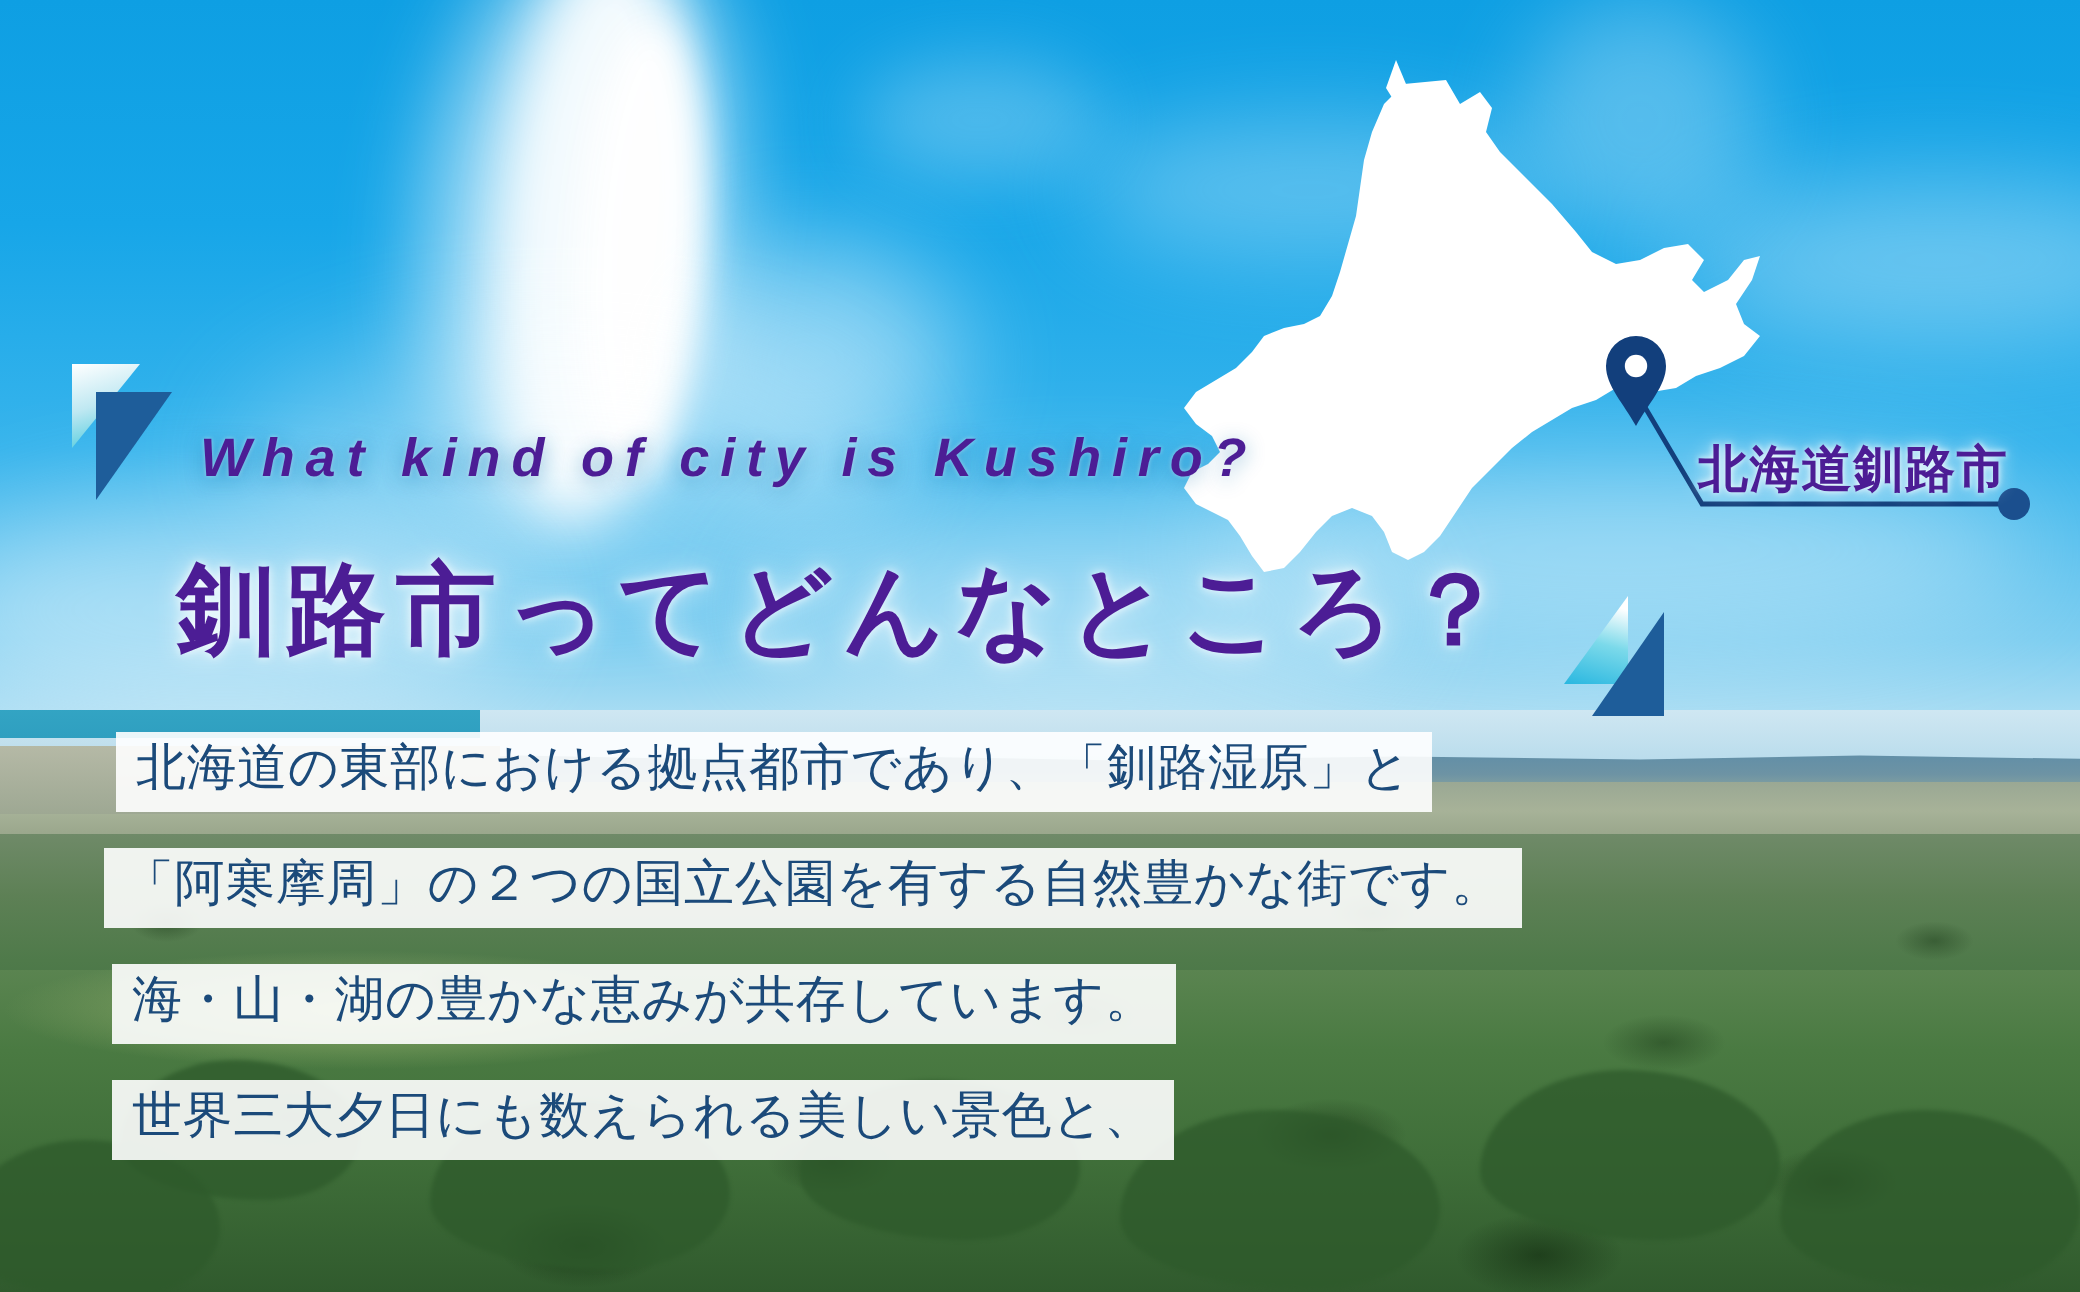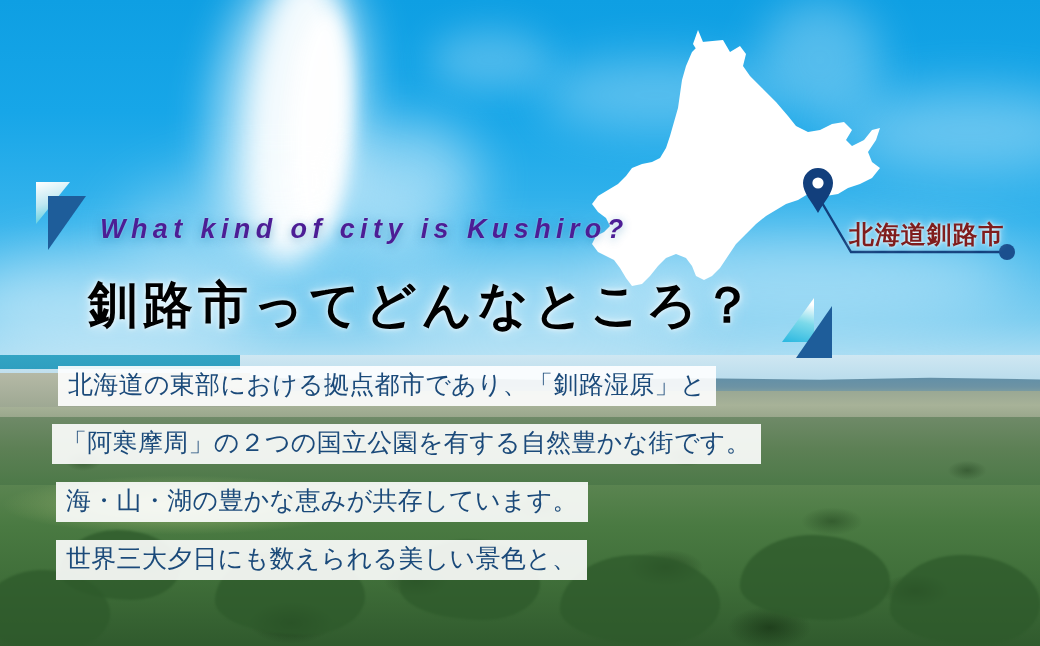--- a/index.html
+++ b/index.html
@@ -37,21 +37,21 @@
   
   .map-wrap{position:absolute;left:580px;top:18px;width:320px;height:290px;}
   .map-wrap svg{display:block;width:320px;height:290px;overflow:visible;}
 
   
   .pin-layer{position:absolute;left:0;top:0;width:1040px;height:400px;}
   .pin-layer svg{display:block;width:1040px;height:400px;}
 
   .map-label{
     position:absolute;left:849px;top:218px;
-    font-size:25px;font-weight:700;color:#7f1d1d;
+    font-size:25px;font-weight:700;color:#4c1d95;
     letter-spacing:.035em;white-space:nowrap;
     text-shadow:0 0 9px rgba(255,255,255,.85),0 0 3px rgba(255,255,255,.9);
   }
 
   
   .photo{
     position:absolute;left:0;top:355px;width:1040px;height:291px;
     overflow:hidden;
   }
   .ph-sky{position:absolute;left:0;top:0;width:1040px;height:26px;
@@ -97,21 +97,21 @@
 
   
   .h-en{
     position:absolute;left:100px;top:214px;
     font-size:27px;font-weight:700;font-style:italic;color:#4c1d95;
     letter-spacing:.20em;white-space:nowrap;
     text-shadow:0 2px 10px rgba(14,110,168,.45),0 0 2px rgba(255,255,255,.5);
   }
   .h-ja{
     position:absolute;left:88px;top:272px;
-    font-size:50px;font-weight:700;color:#000000;
+    font-size:50px;font-weight:700;color:#4c1d95;
     letter-spacing:.10em;white-space:nowrap;
     text-shadow:0 0 14px rgba(255,255,255,.75),0 0 5px rgba(255,255,255,.85);
   }
 
   
   .body-lines{position:absolute;left:0;top:366px;width:946px;}
   .bline{
     display:block;width:max-content;
     background:rgba(255,255,255,.90);
     color:#1b4a7a;

